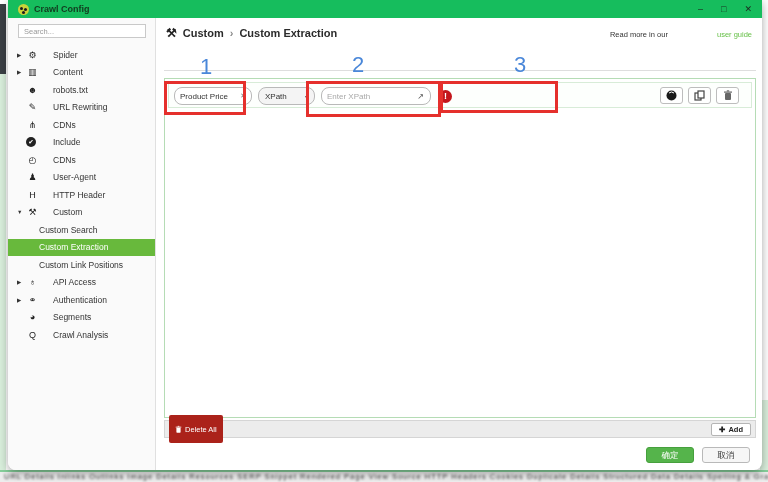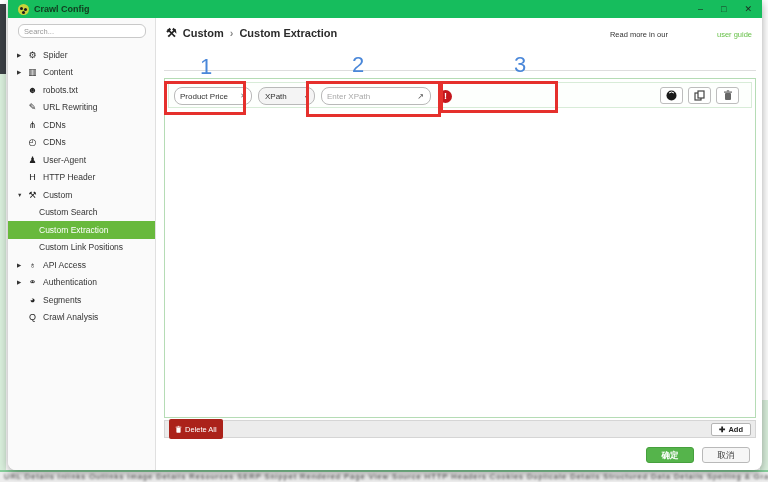--- a/index.html
+++ b/index.html
@@ -25,30 +25,30 @@
   .frog::after { content:""; position:absolute; left:2px; top:3px; width:3px; height:3px;
     border-radius:50%; background:#1d1d1d; box-shadow:4px 1px 0 #1d1d1d, 2px 4px 0 #1d1d1d; }
   .win-controls { display:flex; gap:18px; }
   .win-controls span { font-size:9px; color:#1c2b20; cursor:default; line-height:18px; }
 
   .dialog-body { display:flex; height:452px; position:relative; }
 
   
   .sidebar { width:148px; background:#fafafa; border-right:1px solid #e0e0e0; padding-top:6px; flex:none; }
   .search-box { display:block; width:128px; margin:0 10px 8px 10px; height:14px;
-    border:1px solid #c9c9c9; border-radius:6px; font-size:7.5px; color:#666; padding:0 5px;
+    border:1px solid #c9c9c9; border-radius:0; font-size:7.5px; color:#666; padding:0 5px;
     background:#fff; font-family:"Liberation Sans", sans-serif; }
   .search-box::placeholder { color:#9a9a9a; }
   .nav { }
   .nav-item { display:flex; align-items:center; height:17.5px; padding-left:9px; cursor:pointer; }
   .nav-item .arrow { width:9px; font-size:5.5px; color:#333; flex:none; }
   .nav-item .nicon { width:13px; font-size:9px; color:#222; flex:none; text-align:center; line-height:12px; }
   .nav-item .nicon.circ { width:10px; height:10px; margin-right:3px; background:#222; color:#fff;
     border-radius:50%; font-size:6.5px; line-height:10px; }
-  .nav-item .nlabel { font-size:8.5px; color:#333; margin-left:4px; white-space:nowrap; }
+  .nav-item .nlabel { font-size:8.5px; color:#333; margin-left:14px; white-space:nowrap; }
   .nav-item.sub { padding-left:31px; }
   .nav-item.sub .nlabel { margin-left:0; }
   .nav-item.selected { background:#68b93c; }
   .nav-item.selected .nlabel { color:#ffffff; }
 
   
   .main { flex:1; position:relative; }
   .breadcrumb { position:absolute; left:10px; top:8px; display:flex; align-items:center; gap:6px; }
   .breadcrumb .bc-icon { font-size:12px; color:#222; font-weight:bold; }
   .breadcrumb .bc-text { font-size:11px; font-weight:bold; color:#2b2b2b; }
@@ -80,27 +80,27 @@
   .error-badge { position:absolute; left:270px; top:7px; width:13px; height:13px; border-radius:50%;
     background:#c4161c; color:#fff; font-size:9px; font-weight:bold; text-align:center; line-height:13px; }
   .extract-select { left:288px; width:104px; }
   .row-actions { position:absolute; right:12px; top:4px; display:flex; gap:5px; }
   .act-btn { width:23px; height:17px; border:1px solid #bdbdbd; border-radius:3px; background:#fff;
     display:flex; align-items:center; justify-content:center; cursor:pointer; }
 
   .footer-bar { position:absolute; left:8px; right:6px; top:402px; height:18px; background:#ececec;
     border:1px solid #d5d5d5; display:flex; align-items:center; justify-content:space-between; padding:0 4px; }
   .delete-all-btn { background:#ab221a; color:#fff; font-size:7.5px; border-radius:2px;
-    height:20px; display:flex; align-items:center; gap:3px; padding:0 6px; cursor:pointer; }
+    height:28px; display:flex; align-items:center; gap:3px; padding:0 6px; cursor:pointer; }
   .add-btn { background:#ffffff; border:1px solid #b5b5b5; color:#222; font-size:7.5px; font-weight:bold;
     border-radius:2px; height:13px; display:flex; align-items:center; gap:3px; padding:0 7px; cursor:pointer; }
 
   .dialog-footer { position:absolute; right:12px; bottom:7px; display:flex; gap:8px; }
   .ok-btn { width:48px; height:16px; background:#55b44b; border:1px solid #46a03d; border-radius:3px;
-    color:#fff; font-size:8.5px; font-weight:bold; text-align:center; line-height:15px; cursor:pointer; }
+    color:#fff; font-size:8.5px; font-weight:normal; text-align:center; line-height:15px; cursor:pointer; }
   .cancel-btn { width:48px; height:16px; background:#f6f6f6; border:1px solid #b9b9b9; border-radius:3px;
     color:#333; font-size:8.5px; text-align:center; line-height:15px; cursor:pointer; }
 
   
   .anno-box { position:absolute; border:3px solid #e5302c; pointer-events:none; }
   .anno-box1 { left:8px; top:63px; width:82px; height:34px; }
   .anno-box2 { left:150px; top:63px; width:135px; height:36px; }
   .anno-box3 { left:284px; top:63px; width:118px; height:32px; }
   .anno-num { position:absolute; color:#4a87d9; font-size:22px; pointer-events:none; }
   .anno-num1 { left:44px; top:36px; }
@@ -155,20 +155,25 @@
           </div>
           <div class="nav-item">
             <span class="arrow"></span>
             <span class="nicon">✎</span>
             <span class="nlabel">URL Rewriting</span>
           </div>
           <div class="nav-item">
             <span class="arrow"></span>
             <span class="nicon">⋔</span>
             <span class="nlabel">CDNs</span>
+          </div>
+          <div class="nav-item">
+            <span class="arrow"></span>
+            <span class="nicon circ">✔</span>
+            <span class="nlabel">Include</span>
           </div>
           <div class="nav-item">
             <span class="arrow"></span>
             <span class="nicon">◴</span>
             <span class="nlabel">CDNs</span>
           </div>
           <div class="nav-item">
             <span class="arrow"></span>
             <span class="nicon">♟</span>
             <span class="nlabel">User-Agent</span>

